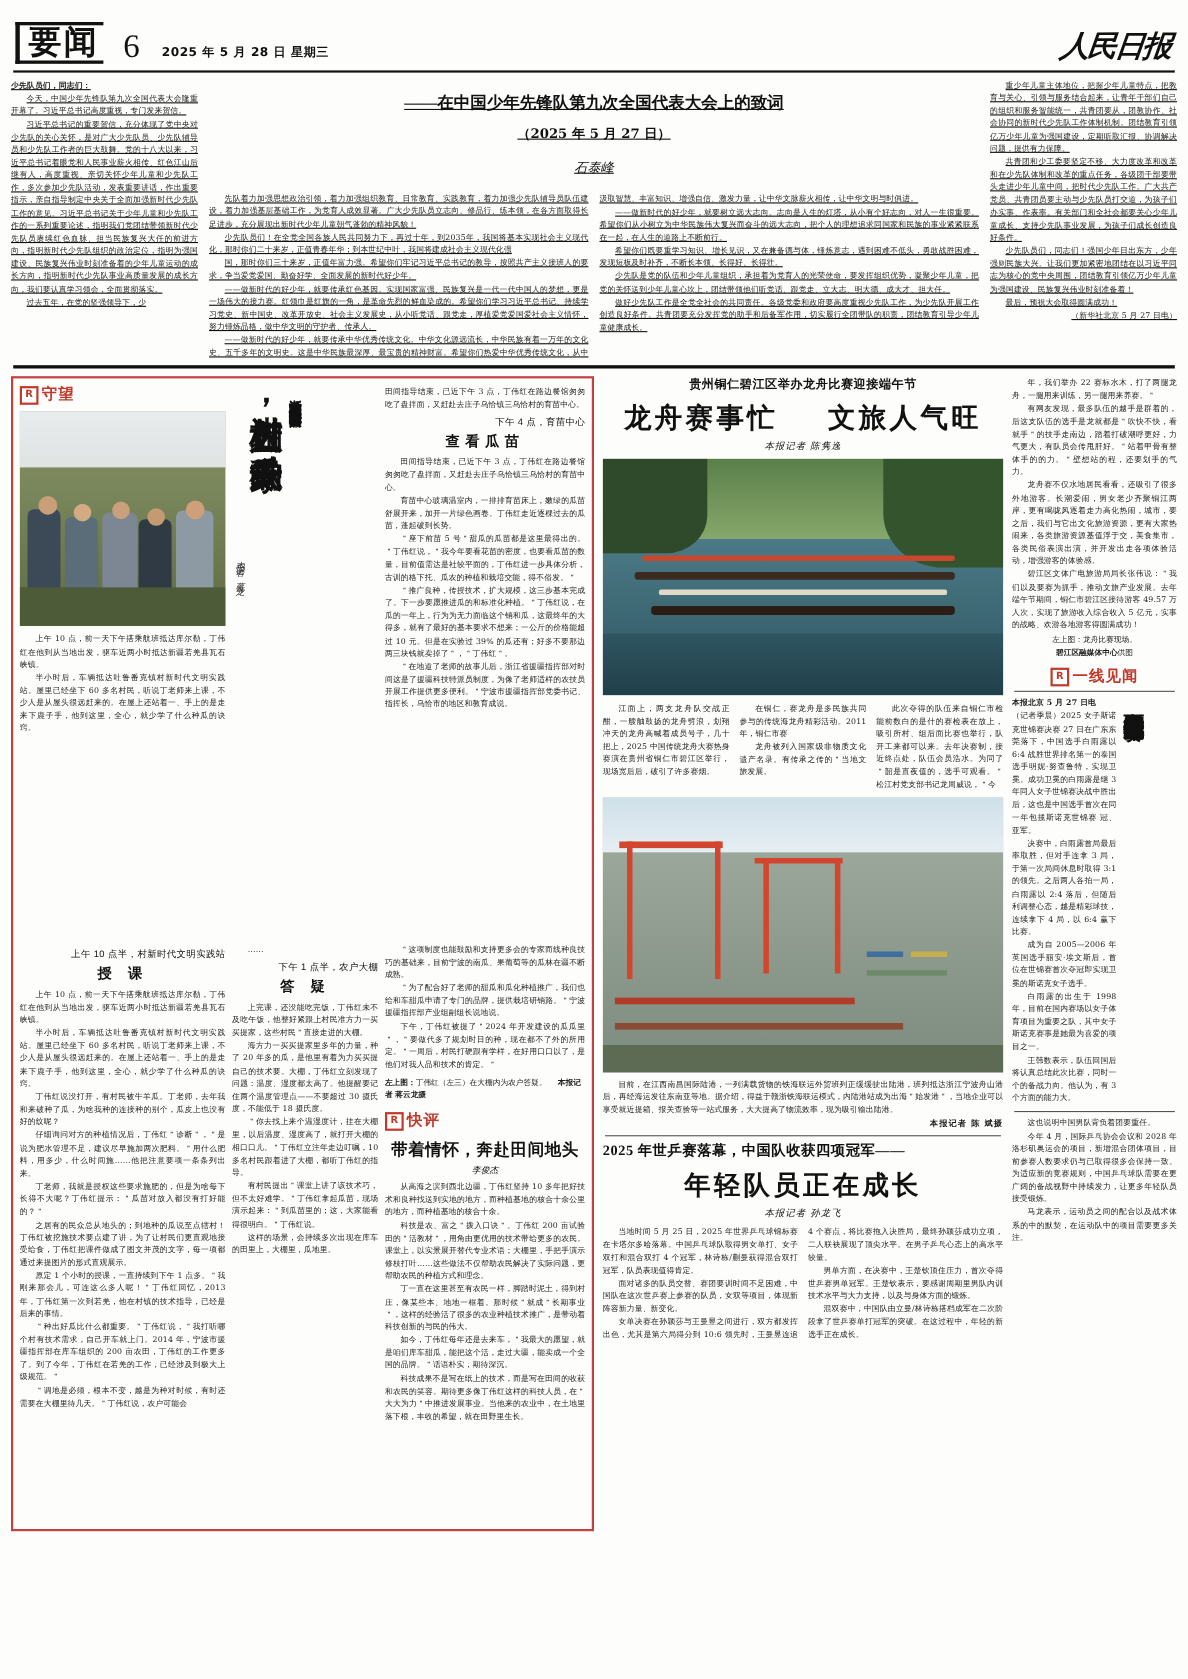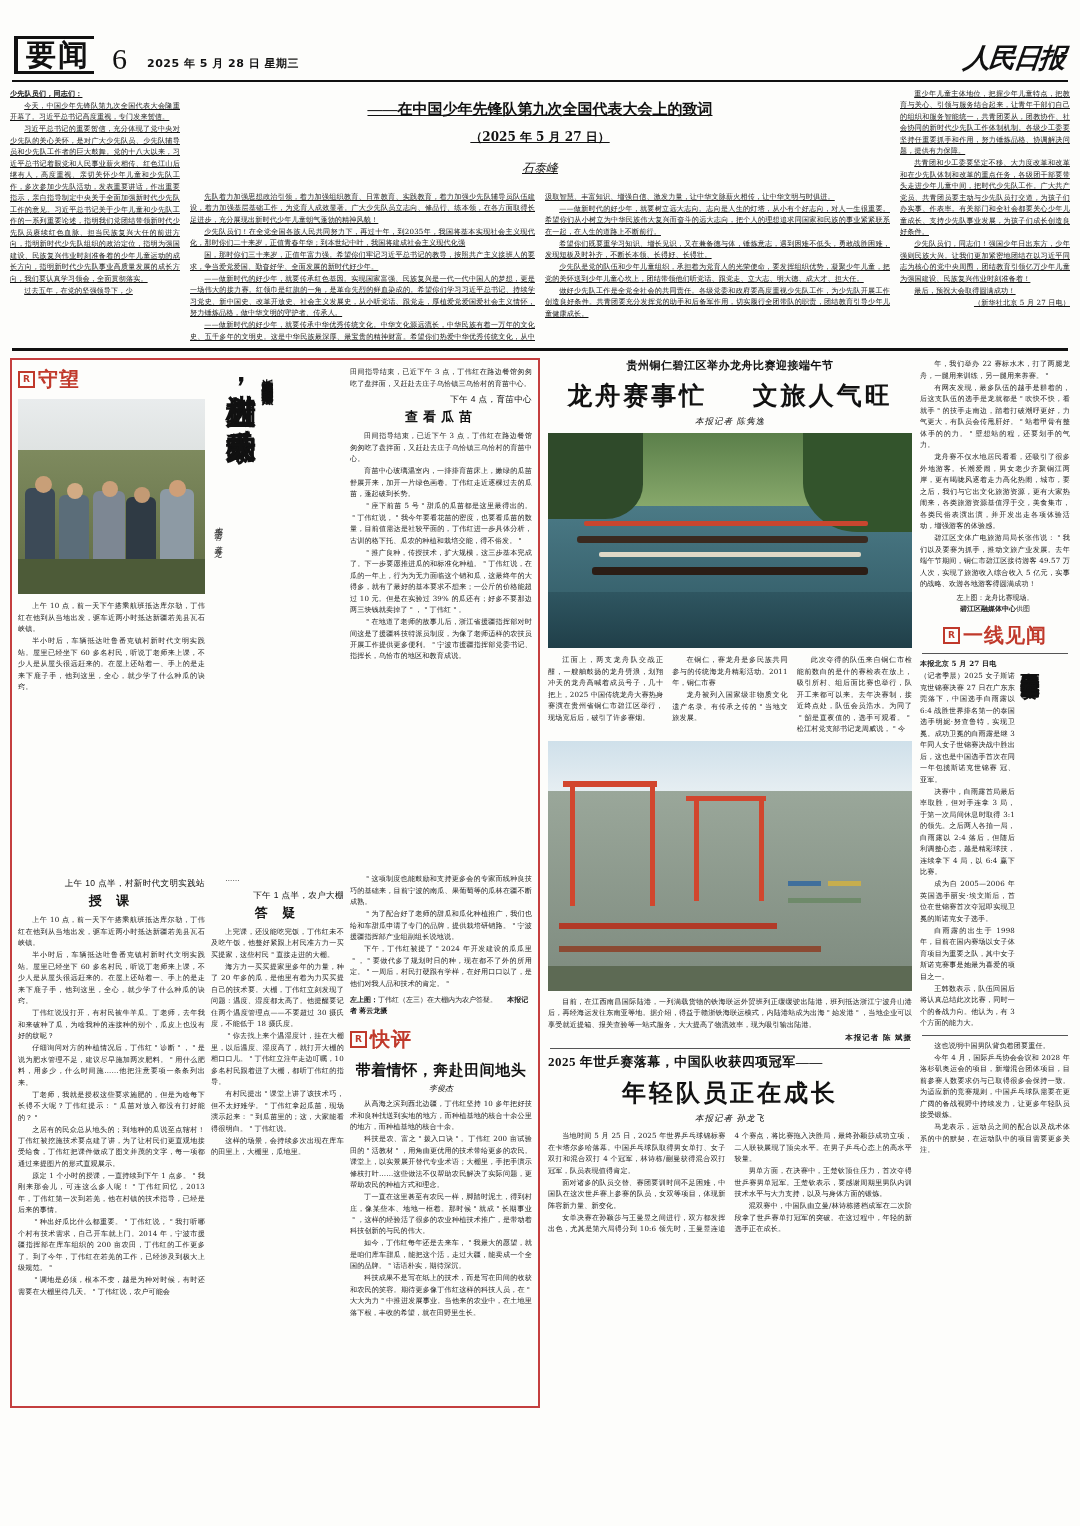--- a/index.html
+++ b/index.html
@@ -7,21 +7,21 @@
     width:1080px;height:1526px;
     background:#fdfdfb;
     font-family:"DejaVu Serif","Liberation Serif",serif;
     color:#111;
     position:relative;
     overflow:hidden;
   }
   .page{width:1080px;height:1526px;position:relative;box-sizing:border-box;padding:0 10px;}
 
   
-  .masthead{height:52px;display:flex;align-items:flex-end;gap:14px;padding:6px 4px 4px 4px;position:relative;margin-top:16px;}
+  .masthead{height:52px;display:flex;align-items:flex-end;gap:14px;padding:6px 4px 4px 4px;position:relative;}
   .mh-left{display:flex;align-items:flex-end;gap:10px;}
   .mh-bracket{
     border-left:4px solid #111;border-top:3px solid #111;border-bottom:3px solid #111;
     padding:1px 4px 1px 8px;display:flex;align-items:center;
   }
   .mh-section{font-size:30px;font-weight:bold;letter-spacing:2px;line-height:1;font-family:"DejaVu Sans","Liberation Sans",sans-serif;}
   .mh-pageno{font-size:30px;font-weight:normal;line-height:1;margin-left:8px;font-family:"Liberation Serif",serif;}
   .mh-date{font-size:11px;margin-left:10px;margin-bottom:3px;letter-spacing:0.5px;font-family:"DejaVu Sans","Liberation Sans",sans-serif;font-weight:bold;}
   .mh-logo{position:absolute;right:6px;bottom:2px;font-size:27px;font-weight:bold;font-style:italic;
       font-family:"DejaVu Serif","Liberation Serif",serif;letter-spacing:-2px;transform:skewX(-6deg);}
@@ -55,21 +55,21 @@
   
   .lower{display:flex;gap:8px;margin-top:7px;height:1050px;}
   .lower-left{width:530px;border:2px solid #c43f3f;box-sizing:border-box;padding:6px 6px;position:relative;}
   .lower-mid{width:385px;}
   .lower-right{width:150px;}
 
   
   .rlabel{display:flex;align-items:center;gap:3px;color:#c0392b;font-weight:bold;}
   .rbox{border:2px solid #c0392b;width:13px;height:13px;display:flex;align-items:center;justify-content:center;
     font-size:9px;line-height:1;font-family:"DejaVu Sans","Liberation Sans",sans-serif;color:#c0392b;font-weight:bold;}
-  .rlabel-text{font-size:20px;letter-spacing:1px;font-family:"DejaVu Sans","Liberation Sans",sans-serif;}
+  .rlabel-text{font-size:14px;letter-spacing:1px;font-family:"DejaVu Sans","Liberation Sans",sans-serif;}
   .v-title{
     writing-mode:vertical-rl;text-orientation:upright;
     font-size:30px;font-weight:bold;line-height:1.0;letter-spacing:1px;
     font-family:"DejaVu Sans","Liberation Sans",sans-serif;
   }
   .v-kicker{
     writing-mode:vertical-rl;text-orientation:upright;
     font-size:11.5px;line-height:1.25;letter-spacing:0.5px;font-family:"Liberation Serif",serif;font-weight:bold;
   }
   .v-byline{
@@ -159,21 +159,21 @@
         <p>——做新时代的好少年，就要传承红色基因。实现国家富强、民族复兴是一代一代中国人的梦想，更是一场伟大的接力赛。红领巾是红旗的一角，是革命先烈的鲜血染成的。希望你们学习习近平总书记、持续学习党史、新中国史、改革开放史、社会主义发展史，从小听党话、跟党走，厚植爱党爱国爱社会主义情怀，努力锤炼品格，做中华文明的守护者、传承人。</p>
         <p>——做新时代的好少年，就要传承中华优秀传统文化。中华文化源远流长，中华民族有着一万年的文化史、五千多年的文明史。这是中华民族最深厚、最宝贵的精神财富。希望你们热爱中华优秀传统文化，从中汲取智慧、丰富知识、增强自信、激发力量，让中华文脉薪火相传，让中华文明与时俱进。</p>
         <p>——做新时代的好少年，就要树立远大志向。志向是人生的灯塔，从小有个好志向，对人一生很重要。希望你们从小树立为中华民族伟大复兴而奋斗的远大志向，把个人的理想追求同国家和民族的事业紧紧联系在一起，在人生的道路上不断前行。</p>
         <p>希望你们既要重学习知识、增长见识，又在兼备德与体，锤炼意志，遇到困难不低头，勇敢战胜困难，发现短板及时补齐，不断长本领、长得好、长得壮。</p>
         <p>少先队是党的队伍和少年儿童组织，承担着为党育人的光荣使命，要发挥组织优势，凝聚少年儿童，把党的关怀送到少年儿童心坎上，团结带领他们听党话、跟党走、立大志、明大德、成大才、担大任。</p>
         <p>做好少先队工作是全党全社会的共同责任。各级党委和政府要高度重视少先队工作，为少先队开展工作创造良好条件。共青团要充分发挥党的助手和后备军作用，切实履行全团带队的职责，团结教育引导少年儿童健康成长。</p>
       </div>
     </div>
 
     <div class="top-right body-text">
-      <p>重少年儿童主体地位，把握少年儿童特点，把教育与关心、引领与服务结合起来，让青年干部们自己的组织和服务智能统一，共青团要从，团教协作、社会协同的新时代少先队工作体制机制。各级少工委要坚持任重要抓手和作用，努力锤炼品格、协调解决问题，提供有力保障。</p>
+      <p>重少年儿童主体地位，把握少年儿童特点，把教育与关心、引领与服务结合起来，让青年干部们自己的组织和服务智能统一，共青团要从，团教协作、社会协同的新时代少先队工作体制机制。团结教育引领亿万少年儿童为强国建设，定期听取汇报、协调解决问题，提供有力保障。</p>
       <p>共青团和少工委要坚定不移、大力度改革和改革和在少先队体制和改革的重点任务，各级团干部要带头走进少年儿童中间，把时代少先队工作。广大共产党员、共青团员要主动与少先队员打交道，为孩子们办实事、作表率。有关部门和全社会都要关心少年儿童成长、支持少先队事业发展，为孩子们成长创造良好条件。</p>
       <p>少先队员们，同志们！强国少年日出东方，少年强则民族大兴。让我们更加紧密地团结在以习近平同志为核心的党中央周围，团结教育引领亿万少年儿童为强国建设、民族复兴伟业时刻准备着！</p>
       <p>最后，预祝大会取得圆满成功！</p>
       <p style="text-align:right;">（新华社北京 5 月 27 日电）</p>
     </div>
   </div>
 
   <div class="thick-rule"></div>
 
   <div class="lower">

